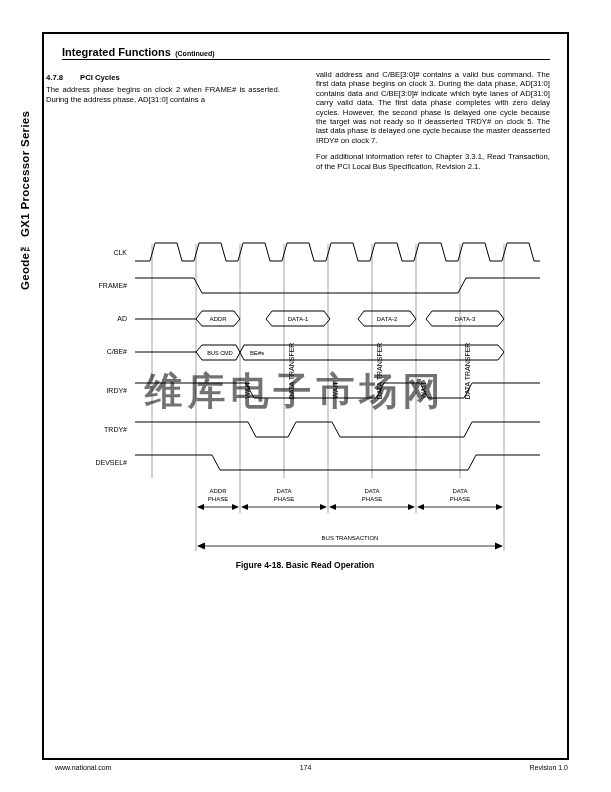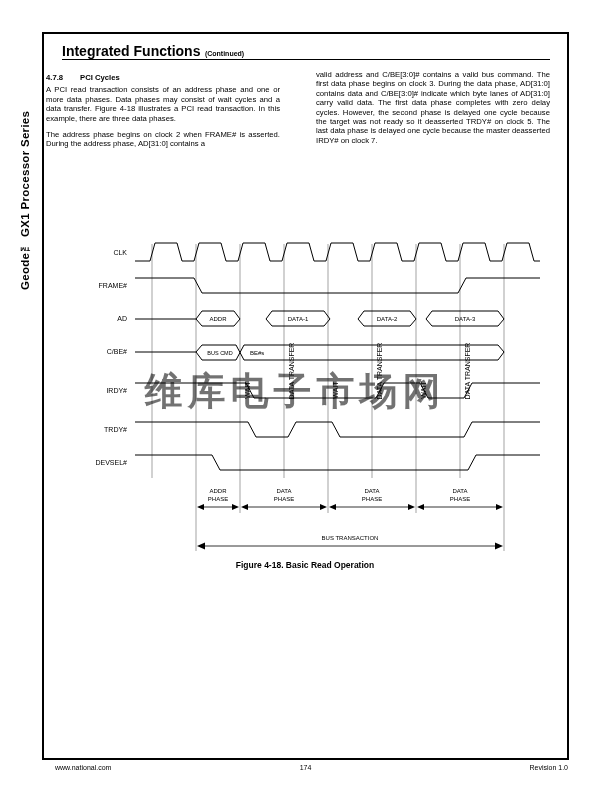--- a/index.html
+++ b/index.html
@@ -12,21 +12,21 @@
     writing-mode:vertical-rl; transform:rotate(180deg);
     font-weight:bold; font-size:11.5px; letter-spacing:0.3px; white-space:nowrap;
   }
 
   .frame {
     position:absolute; left:42px; top:32px; width:527px; height:728px;
     border:2px solid #000; box-sizing:border-box; background:#fff;
   }
 
   .header { position:absolute; left:18px; top:8px; white-space:nowrap; }
-  .h-title { font-weight:bold; font-size:14px;margin-top:40px; }
+  .h-title { font-weight:bold; font-size:11px;margin-top:40px; }
   .h-cont  { font-weight:bold; font-size:7px; }
 
   .rule { position:absolute; left:18px; top:25px; width:488px; height:1px; background:#000; }
 
   .col { position:absolute; top:36px; width:234px; font-size:7.7px; line-height:9.4px; text-align:justify; }
   .col-left  { left:2px; }
   .col-right { left:272px; }
   .col p { margin:0 0 7px 0; }
 
   .sec-heading { display:flex; font-weight:bold; font-size:7.7px; margin:8px 0 3px 0; text-align:left; }
@@ -54,26 +54,26 @@
       <span class="h-title">Integrated Functions</span>
       <span class="h-cont">(Continued)</span>
     </div>
     <div class="rule"></div>
 
     <div class="col col-left">
       <div class="sec-heading first">
         <span class="sec-num">4.7.8</span>
         <span class="sec-title">PCI Cycles</span>
       </div>
-      <p>A PCI read transaction consists of an address phase and one or more data phases. Data phases may consist of wait cycles and a data transfer. Figure 4-18 illustrates a PCI read transaction. In this example, there are three data phases.</p>
       <p>The address phase begins on clock 2 when FRAME# is asserted. During the address phase, AD[31:0] contains a</p>
     </div>
 
     <div class="col col-right">
       <p>valid address and C/BE[3:0]# contains a valid bus command. The first data phase begins on clock 3. During the data phase, AD[31:0] contains data and C/BE[3:0]# indicate which byte lanes of AD[31:0] carry valid data. The first data phase completes with zero delay cycles. However, the second phase is delayed one cycle because the target was not ready so it deasserted TRDY# on clock 5. The last data phase is delayed one cycle because the master deasserted IRDY# on clock 7.</p>
+      <p>For additional information refer to Chapter 3.3.1, Read Transaction, of the PCI Local Bus Specification, Revision 2.1.</p>
     </div>
   </div>
 
   <svg class="diagram" width="611" height="792" viewBox="0 0 611 792">
 
     <g stroke="#444" stroke-width="0.5" fill="none">
       <path d="M152,244 V478 M284,244 V478 M372,244 V478 M460,244 V478"></path>
       <path d="M196,244 V513 M240,244 V513 M328,244 V513 M416,244 V513 M504,244 V513"></path>
       <path d="M196,513 V551 M504,513 V551"></path>
     </g>

